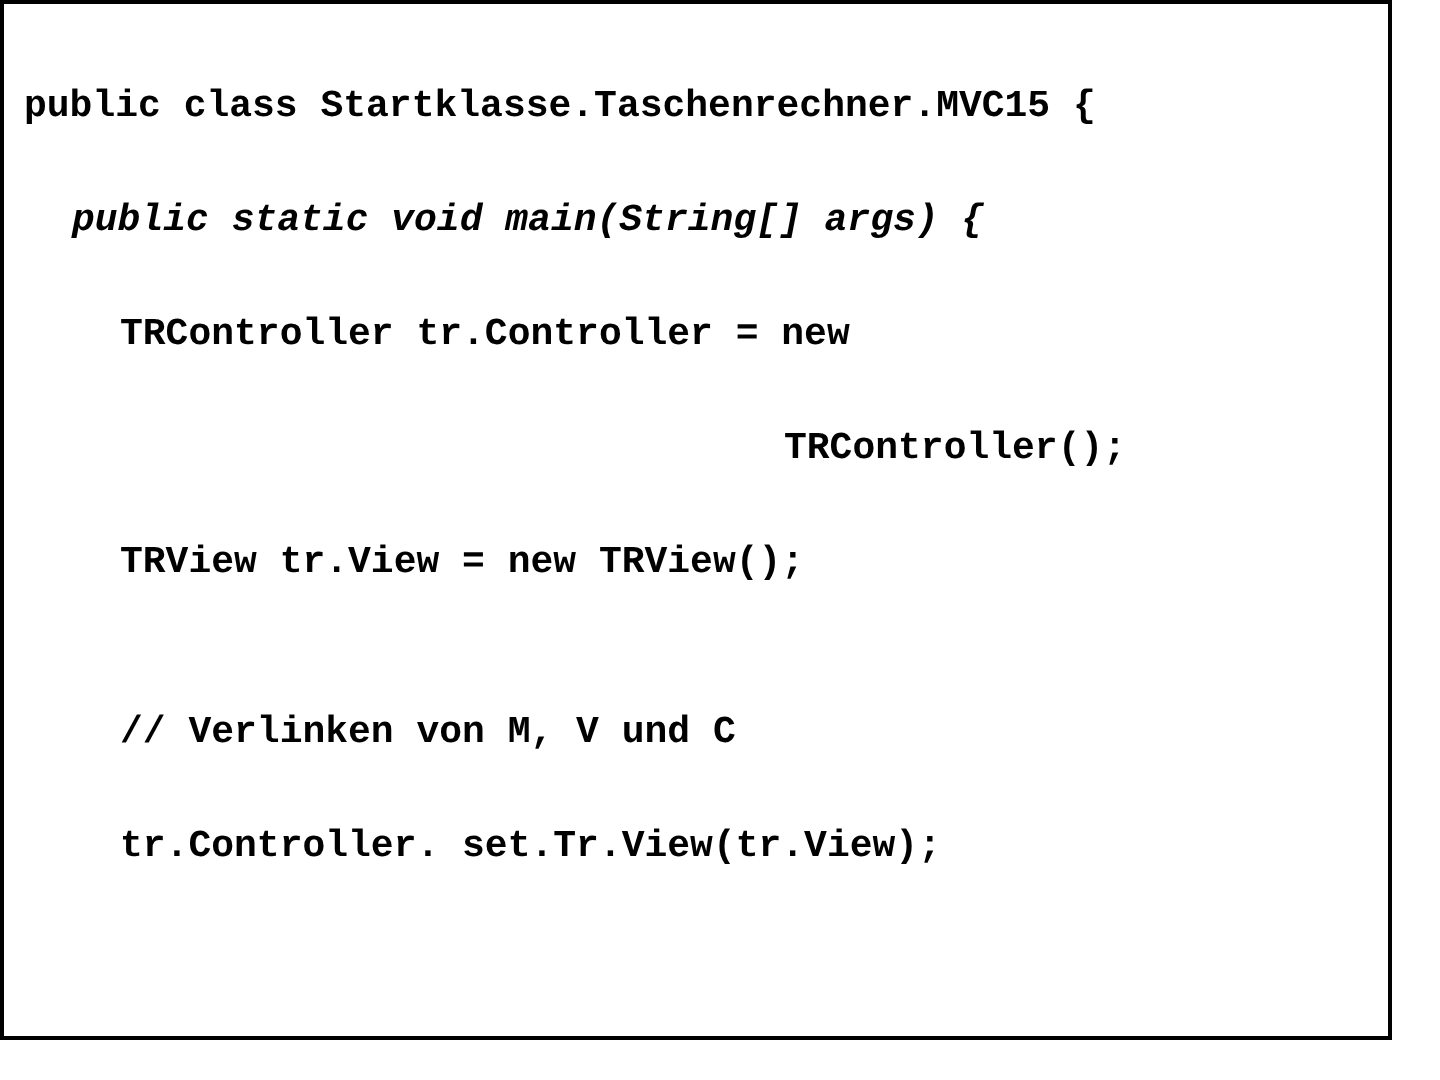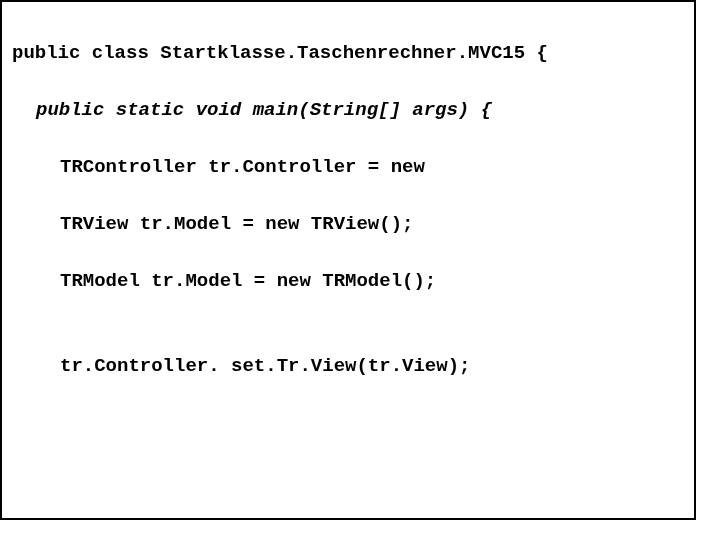--- a/index.html
+++ b/index.html
@@ -31,23 +31,24 @@
   .indent2 { padding-left: 48px; font-family: Liberation Mono, monospace; }
   .indent-trcont { padding-left: 380px; }
 </style>
 </head>
 <body>
 
 <div class="code-container">
 <span class="line">public class Startklasse.Taschenrechner.MVC15 {</span>
 <span class="line indent1">public static void main(String[] args) {</span>
 <span class="line indent2">TRController tr.Controller = new</span>
-<span class="line indent2">TRView tr.Model = new TRView();</span>
-<span class="line indent2">TRModel tr.Model = new TRModel();</span>
+<span class="line indent-trcont">TRController();</span>
+<span class="line indent2">TRView tr.View = new TRView();</span>
 <span class="line indent2"></span>
+<span class="line indent2">// Verlinken von M, V und C</span>
 <span class="line indent2">tr.Controller. set.Tr.View(tr.View);</span>
 
 <span class="line indent2"></span>
 
 
 
 
 
 </div>
 

